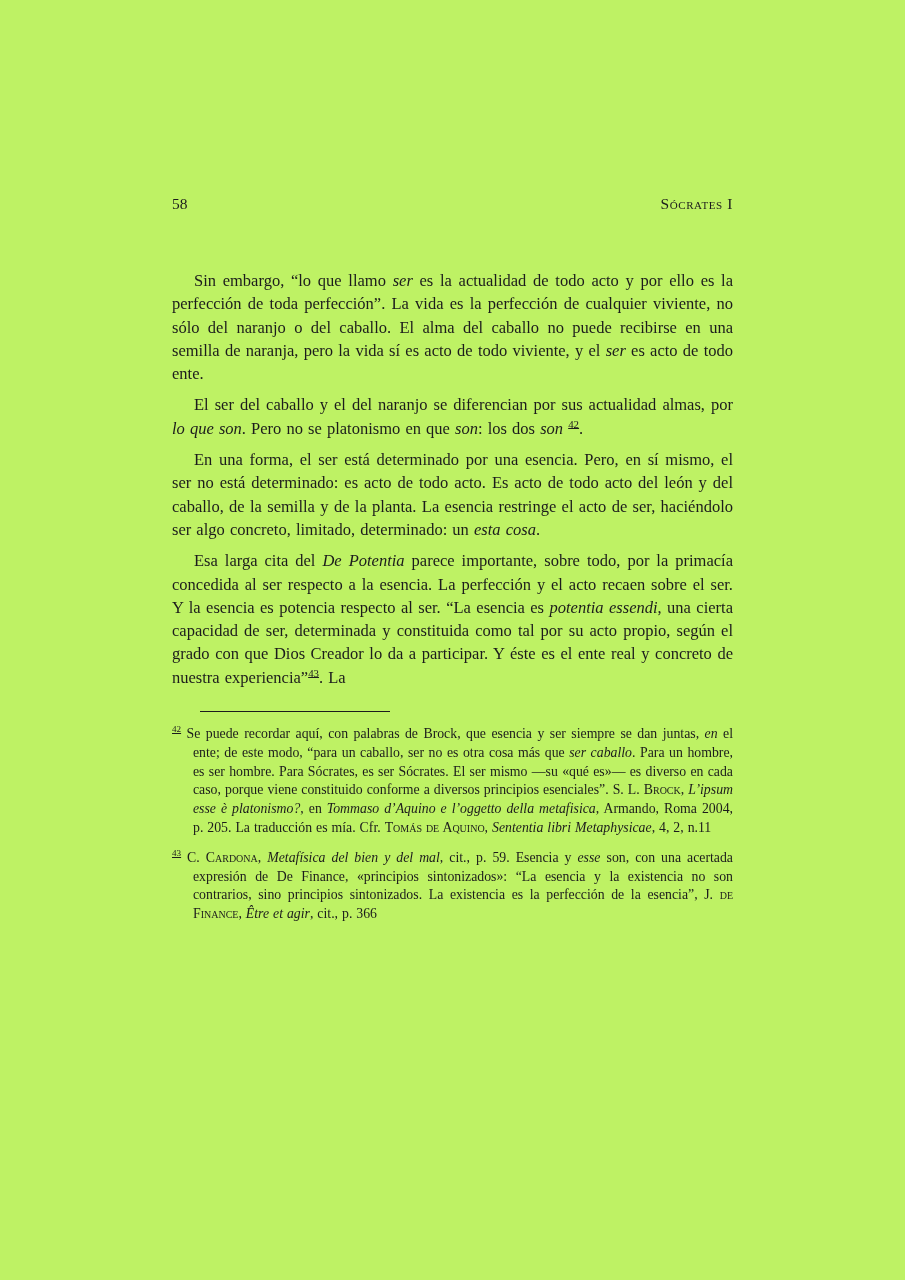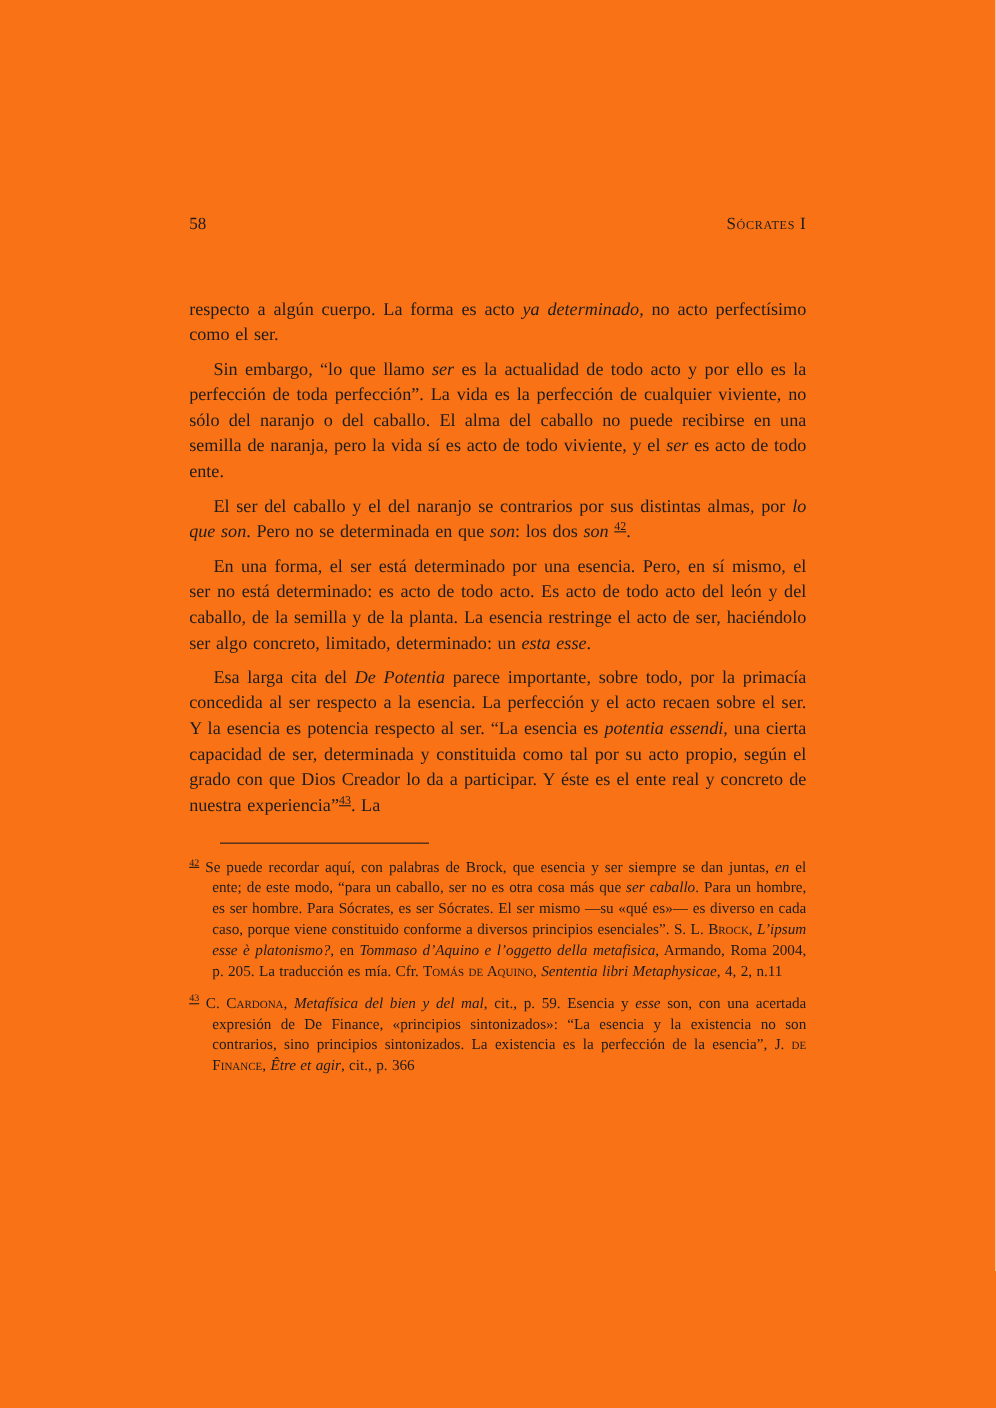--- a/index.html
+++ b/index.html
@@ -4,21 +4,21 @@
 <style>
   html, body {
     margin: 0;
     padding: 0;
     background: #ffffff;
   }
   .sheet {
     position: relative;
     width: 905px;
     height: 1280px;
-    background: #f97316;
+    background: #bef264;
     color: #1c1c1c;
     font-family: "Liberation Serif", "DejaVu Serif", serif;
     overflow: hidden;
   }
   .content {
     position: absolute;
     left: 172px;
     top: 194px;
     width: 561px;
   }
@@ -76,24 +76,23 @@
 
 <div class="sheet">
   <div class="content">
 
     <div class="page-header">
       <span class="page-number">58</span>
       <span class="running-head">Sócrates I</span>
     </div>
 
     <div class="body-text">
-      <p class="para no-indent"><span>respecto a algún cuerpo. La forma es acto </span><span class="run-i">ya determinado</span><span>, no acto perfectísimo como el ser.</span></p>
       <p class="para"><span>Sin embargo, “lo que llamo </span><span class="run-i">ser</span><span> es la actualidad de todo acto y por ello es la perfección de toda perfección”. La vida es la perfección de cualquier viviente, no sólo del naranjo o del caballo. El alma del caballo no puede recibirse en una semilla de naranja, pero la vida sí es acto de todo viviente, y el </span><span class="run-i">ser</span><span> es acto de todo ente.</span></p>
-      <p class="para"><span>El ser del caballo y el del naranjo se contrarios por sus distintas almas, por </span><span class="run-i">lo que son</span><span>. Pero no se determinada en que </span><span class="run-i">son</span><span>: los dos </span><span class="run-i">son</span><span> </span><span class="run-sup">42</span><span>.</span></p>
-      <p class="para"><span>En una forma, el ser está determinado por una esencia. Pero, en sí mismo, el ser no está determinado: es acto de todo acto. Es acto de todo acto del león y del caballo, de la semilla y de la planta. La esencia restringe el acto de ser, haciéndolo ser algo concreto, limitado, determinado: un </span><span class="run-i">esta esse</span><span>.</span></p>
+      <p class="para"><span>El ser del caballo y el del naranjo se diferencian por sus actualidad almas, por </span><span class="run-i">lo que son</span><span>. Pero no se platonismo en que </span><span class="run-i">son</span><span>: los dos </span><span class="run-i">son</span><span> </span><span class="run-sup">42</span><span>.</span></p>
+      <p class="para"><span>En una forma, el ser está determinado por una esencia. Pero, en sí mismo, el ser no está determinado: es acto de todo acto. Es acto de todo acto del león y del caballo, de la semilla y de la planta. La esencia restringe el acto de ser, haciéndolo ser algo concreto, limitado, determinado: un </span><span class="run-i">esta cosa</span><span>.</span></p>
       <p class="para"><span>Esa larga cita del </span><span class="run-i">De Potentia</span><span> parece importante, sobre todo, por la primacía concedida al ser respecto a la esencia. La perfección y el acto recaen sobre el ser. Y la esencia es potencia respecto al ser. “La esencia es </span><span class="run-i">potentia essendi</span><span>, una cierta capacidad de ser, determinada y constituida como tal por su acto propio, según el grado con que Dios Creador lo da a participar. Y éste es el ente real y concreto de nuestra experiencia”</span><span class="run-sup">43</span><span>. La</span></p>
     </div>
 
     <div class="fn-sep"></div>
 
     <div class="footnotes">
       <div class="footnote"><span class="run-sup">42</span><span> Se puede recordar aquí, con palabras de Brock, que esencia y ser siempre se dan juntas, </span><span class="run-i">en</span><span> el ente; de este modo, “para un caballo, ser no es otra cosa más que </span><span class="run-i">ser caballo</span><span>. Para un hombre, es ser hombre. Para Sócrates, es ser Sócrates. El ser mismo —su «qué es»— es diverso en cada caso, porque viene constituido conforme a diversos principios esenciales”. S. L. </span><span class="run-sc">Brock</span><span>, </span><span class="run-i">L’ipsum esse è platonismo?</span><span>, en </span><span class="run-i">Tommaso d’Aquino e l’oggetto della metafisica</span><span>, Armando, Roma 2004, p. 205. La traducción es mía. Cfr. </span><span class="run-sc">Tomás de Aquino</span><span>, </span><span class="run-i">Sententia libri Metaphysicae</span><span>, 4, 2, n.11</span></div>
       <div class="footnote"><span class="run-sup">43</span><span> C. </span><span class="run-sc">Cardona</span><span>, </span><span class="run-i">Metafísica del bien y del mal</span><span>, cit., p. 59. Esencia y </span><span class="run-i">esse</span><span> son, con una acertada expresión de De Finance, «principios sintonizados»: “La esencia y la existencia no son contrarios, sino principios sintonizados. La existencia es la perfección de la esencia”, J. </span><span class="run-sc">de Finance</span><span>, </span><span class="run-i">Être et agir</span><span>, cit., p. 366</span></div>
     </div>
 

